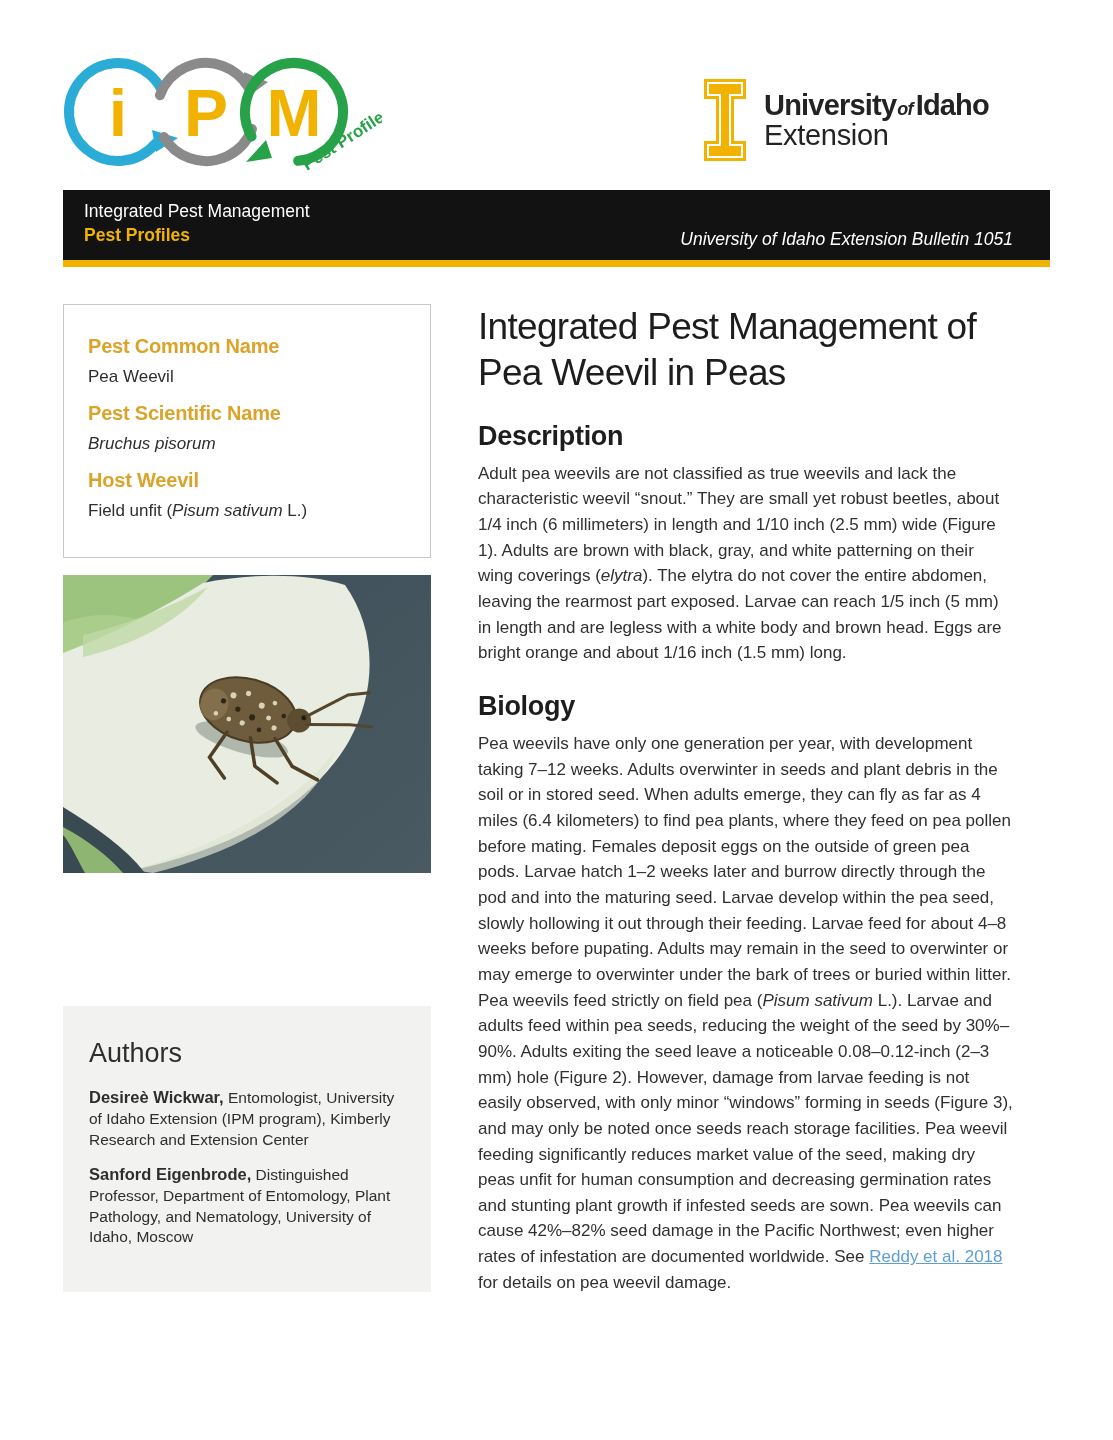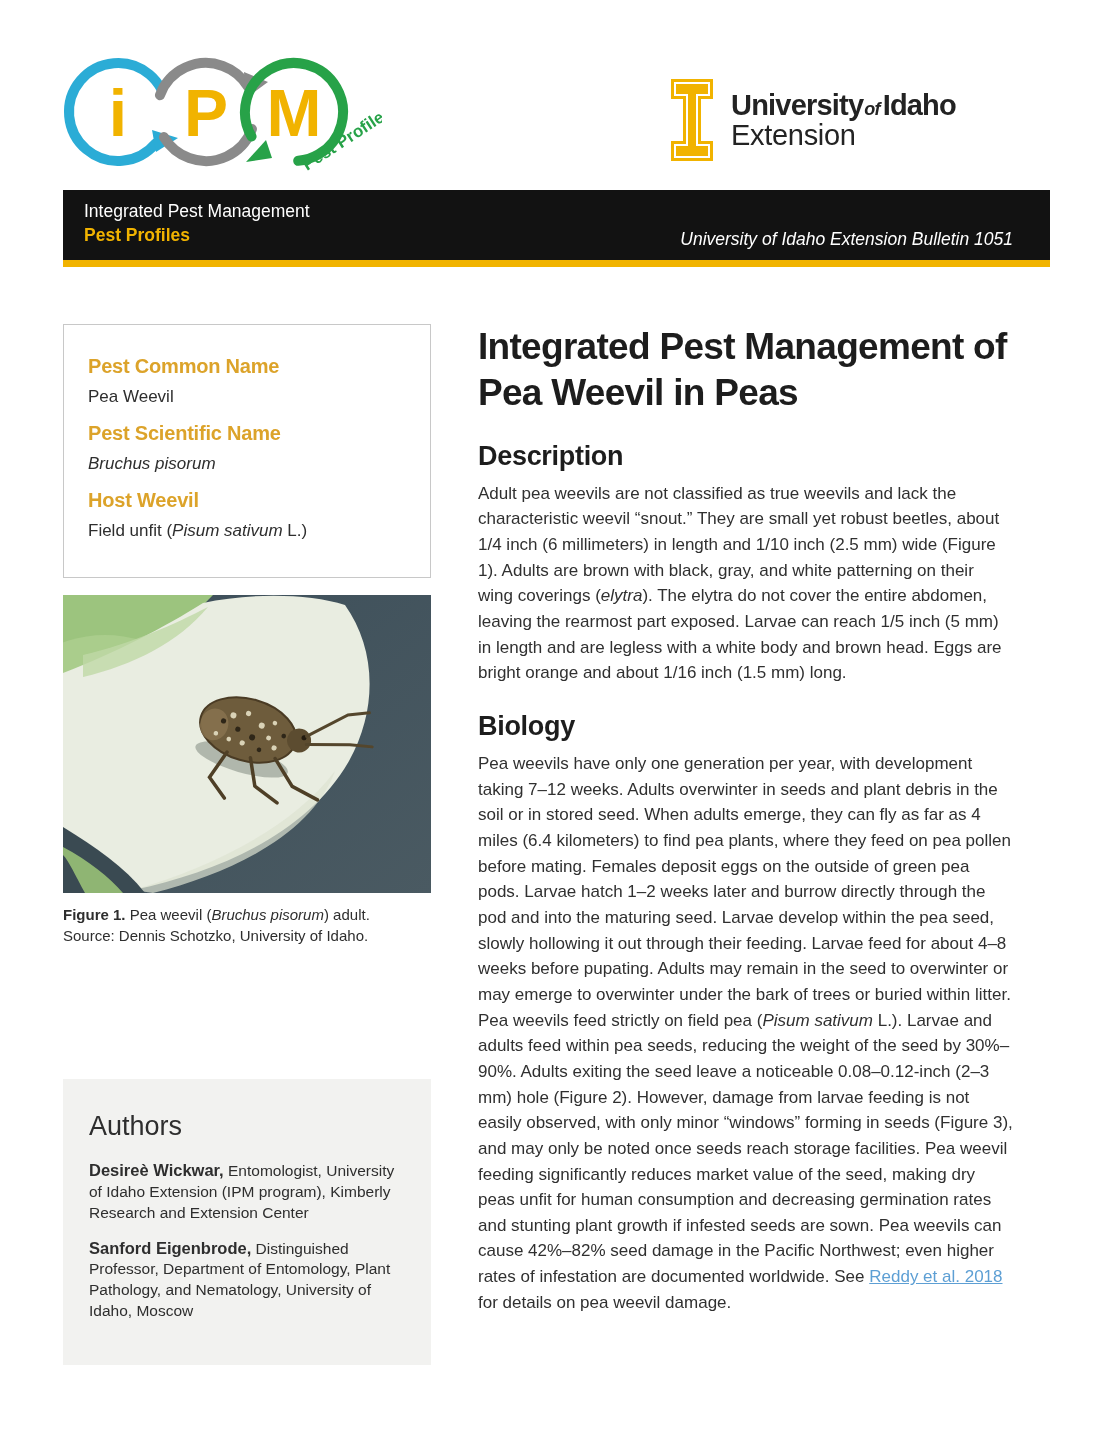--- a/index.html
+++ b/index.html
@@ -2,53 +2,53 @@
 <html><head>
 <meta charset="utf-8">
 <style>
   html,body { margin:0; padding:0; }
   body {
     width:1113px; height:1440px; background:#ffffff; overflow:hidden;
     font-family:"Liberation Sans", sans-serif; color:#303030;
   }
   .header { position:relative; height:190px; }
   .ipm-logo { position:absolute; left:60px; top:36px; }
-  .ui-logo { position:absolute; left:670px; top:78px; display:flex; align-items:center; gap:17px; }
+  .ui-logo { position:absolute; left:703px; top:78px; display:flex; align-items:center; gap:17px; }
   .ui-text { display:flex; flex-direction:column; justify-content:center; }
   .ui-line1 { font-size:29px; font-weight:bold; color:#232323; letter-spacing:-0.8px; white-space:nowrap; }
   .ui-line1 .of { font-style:italic; font-weight:600; font-size:18px; margin:0 3px 0 1px; }
   .ui-line2 { font-size:29px; font-weight:normal; color:#232323; margin-top:-3px; letter-spacing:-0.3px; }
 
   .banner { margin-left:63px; width:987px; height:70px; background:#121212;
             display:flex; justify-content:space-between; box-sizing:border-box; }
   .banner-left { padding:11px 0 0 21px; }
   .banner-line1 { color:#ffffff; font-size:17.5px; line-height:1.25; }
   .banner-line2 { color:#F1B300; font-size:17.5px; font-weight:bold; line-height:1.25; margin-top:2px; }
   .banner-right { color:#ffffff; font-size:17.5px; align-self:flex-end; padding:0 37px 10px 0;font-style:italic; }
   .gold-rule { margin-left:63px; width:987px; height:7px; background:#F1B300; }
 
-  .columns { display:flex; gap:47px; padding:57px 0 0 63px; align-items:flex-start; }
+  .columns { display:flex; gap:47px; padding:37px 0 0 63px; align-items:flex-start; }
   .left-col { flex:0 0 368px; width:368px; }
   .right-col { flex:0 0 535px; width:535px; }
 
   .info-box { box-sizing:border-box; width:368px; border:1px solid #C8C8C8; background:#fff;
               padding:30px 24px 36px 24px; }
   .info-label { color:#DCA32A; font-weight:bold; font-size:20px; margin:15px 0 9px; letter-spacing:-0.2px; }
   .info-label:first-child { margin-top:0; }
   .info-value { font-size:17px; color:#2E2E2E; }
 
   .photo { display:block; margin-top:17px; width:368px; height:298px; }
   .caption { margin:12px 0 0; font-size:15px; line-height:1.38; color:#2E2E2E; width:368px; }
 
   .authors-box { box-sizing:border-box; margin-top:133px; width:368px; background:#F2F2F0; padding:32px 26px 30px; }
   .authors-heading { margin:0 0 18px; font-size:27px; font-weight:normal; color:#2E2E2E; }
   .author-entry { font-size:15.5px; line-height:1.33; color:#2E2E2E; margin:0 0 14px; }
   .author-entry b { font-size:16.5px; }
 
-  .page-title { margin:0 0 20px; font-size:37px; line-height:1.24; letter-spacing:-0.7px; color:#1D1D1D; font-weight:bold; }
+  .page-title { margin:0 0 20px; font-size:37px; line-height:1.24; letter-spacing:-0.7px; color:#1D1D1D; font-weight:normal; }
   .section-heading { margin:25px 0 9px; font-size:27px; font-weight:bold; color:#1D1D1D; letter-spacing:-0.3px; }
   .body-para { margin:0; font-size:17px; line-height:1.51; color:#303030; }
   .link { color:#5D9FD4; text-decoration:underline; cursor:pointer; }
 </style>
 </head>
 <body>
 
 <div class="header">
 
   <svg class="ipm-logo" width="322" height="148" viewBox="0 0 322 148">
@@ -136,21 +136,20 @@
         <circle cx="52" cy="-4" r="12" fill="#5C4C30"></circle>
         <circle cx="56" cy="-8" r="2.5" fill="#241C10"></circle>
         <path d="M58,-10 L92,-42 L112,-50" stroke="#54462C" stroke-width="3" fill="none" stroke-linecap="round"></path>
         <path d="M60,-2 L102,-14 L124,-18" stroke="#54462C" stroke-width="3" fill="none" stroke-linecap="round"></path>
         <path d="M10,26 L22,52 L48,62" stroke="#4E3F26" stroke-width="3.5" fill="none" stroke-linecap="round"></path>
         <path d="M-14,27 L-24,56 L-4,72" stroke="#4E3F26" stroke-width="3.5" fill="none" stroke-linecap="round"></path>
         <path d="M34,20 L58,42 L86,48" stroke="#4E3F26" stroke-width="3.5" fill="none" stroke-linecap="round"></path>
       </g>
     </svg>
 
-    <p class="caption"><b>Figure 1.</b><span> Pea weevil (</span><i>Bruchus pisorum</i><span>) adult.</span><br><span>Source: Dennis Schotzko, University of Idaho.</span></p>
 
     <div class="authors-box">
       <h2 class="authors-heading">Authors</h2>
       <p class="author-entry"><b>Desireè Wickwar,</b><span> Entomologist, University of Idaho Extension (IPM program), Kimberly Research and Extension Center</span></p>
       <p class="author-entry"><b>Sanford Eigenbrode,</b><span> Distinguished Professor, Department of Entomology, Plant Pathology, and Nematology, University of Idaho, Moscow</span></p>
     </div>
   </aside>
 
   <main class="right-col">
     <h1 class="page-title">Integrated Pest Management of Pea Weevil in Peas</h1>

